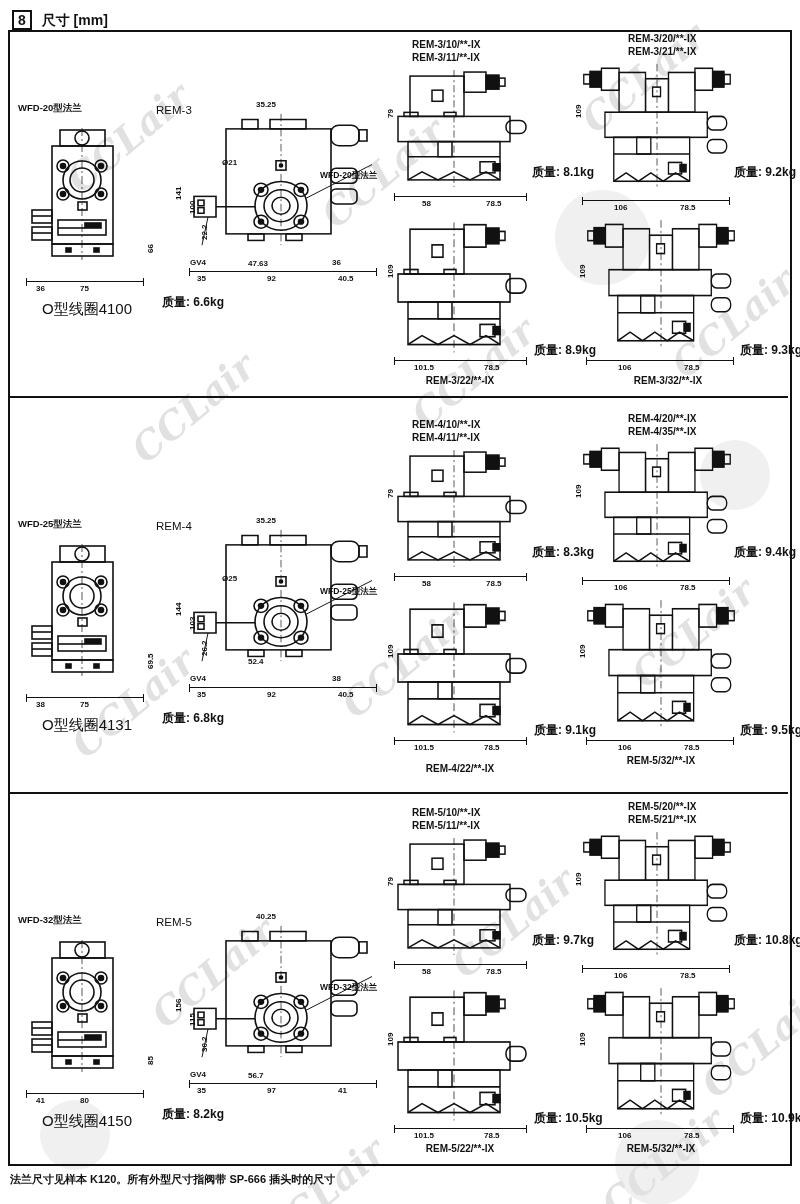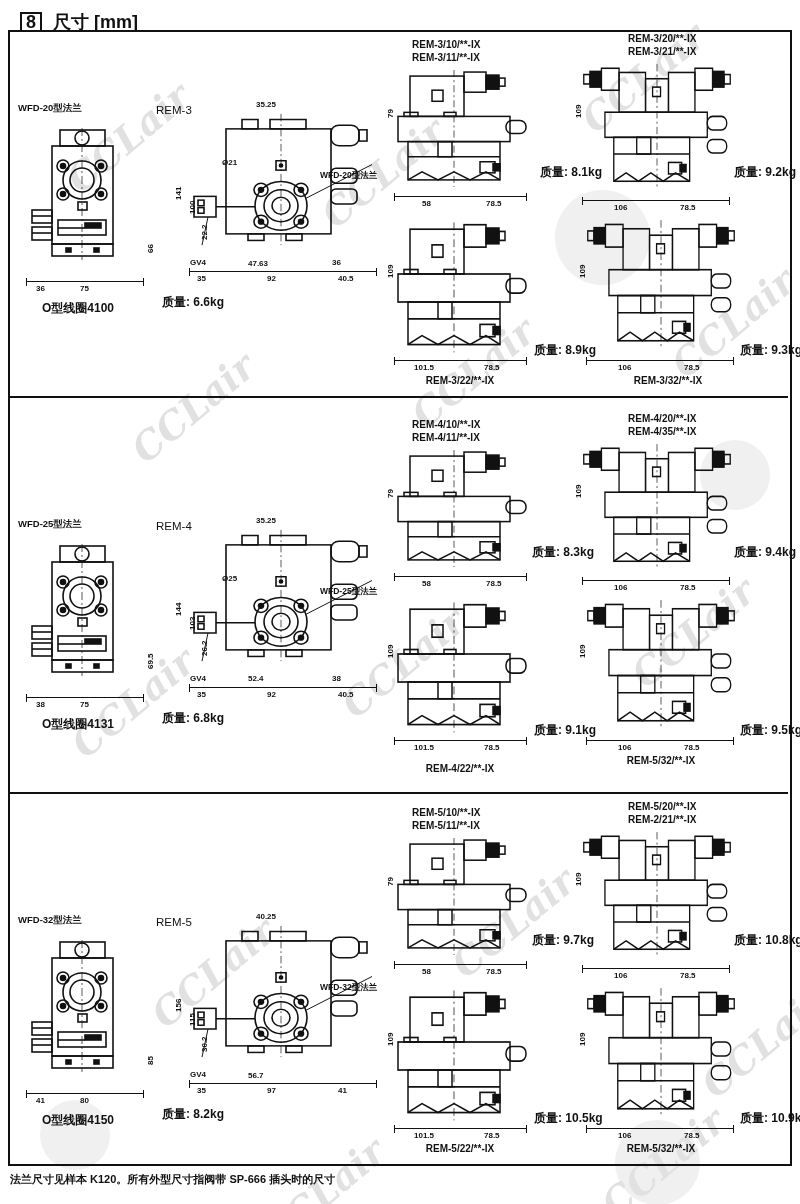--- a/index.html
+++ b/index.html
@@ -1,21 +1,21 @@
 <!DOCTYPE html>
 <html><head>
 <meta charset="utf-8">
 <style>
   html,body{margin:0;padding:0}
   body{width:800px;height:1204px;position:relative;background:#fff;overflow:hidden;
        font-family:"Liberation Sans",sans-serif;color:#111}
   .wm{position:absolute;font-family:"DejaVu Serif",serif;font-weight:bold;font-style:italic;
       font-size:38px;color:#c9c9c9;opacity:.55;transform:rotate(-40deg);z-index:0;white-space:nowrap}
   .blob{position:absolute;background:#e2e2e2;opacity:.5;border-radius:50%;z-index:0}
-  .hdr{position:absolute;left:20px;top:10px;z-index:2;font-weight:bold;font-size:18px}
+  .hdr{position:absolute;left:12px;top:10px;z-index:2;font-weight:bold;font-size:14px}
   .hnum{display:inline-block;border:2px solid #111;padding:0 4px;margin-right:6px;line-height:16px}
   .outerbox{position:absolute;left:8px;top:30px;width:780px;height:1132px;border:2px solid #111;z-index:1}
   .divline{position:absolute;left:8px;width:780px;border-top:2px solid #111;z-index:1}
   #panels{position:absolute;left:0;top:0;width:800px;height:1204px;z-index:2}
   .panel{position:absolute;left:8px;width:782px;height:366px}
   .panel.s0{top:32px}.panel.s1{top:412px}.panel.s2{top:800px}
   .leftcol{position:absolute;left:6px;top:56px;width:372px;height:240px}
   .s1 .leftcol{top:92px}.s2 .leftcol{top:100px}
   .vcell{position:absolute}
   .art{position:absolute}
@@ -23,21 +23,21 @@
   .rot{transform:rotate(-90deg);transform-origin:left top}
   .dimline{position:absolute;border-top:1px solid #111;height:0}
   .dimline::before,.dimline::after{content:"";position:absolute;top:-4px;width:1px;height:8px;background:#111}
   .dimline::before{left:0}.dimline::after{right:0}
   .weight{position:absolute;font-size:12px;font-weight:bold;white-space:nowrap}
   .vlabel{font-size:10px;font-weight:bold;white-space:nowrap;line-height:1.3}
   .vlabels{position:absolute}
   .blabel{position:absolute;text-align:center}
   .mlabel{position:absolute;font-size:11.5px;font-weight:normal}
   .flabel{position:absolute;font-size:9.5px;font-weight:bold;white-space:nowrap}
-  .coil{position:absolute;font-size:12px;font-weight:bold;white-space:nowrap}
+  .coil{position:absolute;font-size:15px;font-weight:normal;white-space:nowrap}
   .callout{position:absolute;font-size:8.5px;font-weight:bold;line-height:1.2}
   .footer{position:absolute;left:10px;top:1172px;font-size:11px;font-weight:bold;z-index:2}
   svg{overflow:visible}
 </style>
 </head>
 <body>
 
 <svg width="0" height="0" style="position:absolute" aria-hidden="true">
 <defs>
   <symbol id="sym-flange" viewBox="0 0 105 150">
@@ -194,21 +194,21 @@
       <div class="vlabel">REM-3/10/**-IX</div>
       <div class="vlabel">REM-3/11/**-IX</div>
     </div>
     <svg class="art" style="left:4px;top:30px" width="135" height="126" viewBox="0 0 135 125" preserveAspectRatio="none">
           <use href="#sym-v1"></use>
         </svg>
     <span class="dim rot" style="left:-4px;top:82px">79</span>
     <div class="dimline" style="left:4px;top:160px;width:133px"></div>
     <span class="dim" style="left:32px;top:163px">58</span>
     <span class="dim" style="left:96px;top:163px">78.5</span>
-    <div class="weight" style="left:150px;top:128px">质量: 8.1kg</div>
+    <div class="weight" style="left:142px;top:128px">质量: 8.1kg</div>
   </div>
 
   <div class="vcell" style="left:566px;top:0px;width:216px;height:182px">
     <div class="vlabels" style="left:54px;top:0px">
       <div class="vlabel">REM-3/20/**-IX</div>
       <div class="vlabel">REM-3/21/**-IX</div>
     </div>
     <svg class="art" style="left:8px;top:30px" width="150" height="136" viewBox="0 0 170 130" preserveAspectRatio="none">
           <use href="#sym-v2"></use>
         </svg>
@@ -258,21 +258,21 @@
     <div class="mlabel" style="left:142px;top:16px">REM-4</div>
     <svg class="art" style="left:172px;top:24px" width="190" height="150" viewBox="0 0 190 160" preserveAspectRatio="none">
           <use href="#sym-side"></use>
         </svg>
     <span class="dim" style="left:242px;top:12px">35.25</span>
     <span class="dim" style="left:208px;top:70px">Ø25</span>
     <span class="dim rot" style="left:160px;top:112px">144</span>
     <span class="dim rot" style="left:174px;top:126px">103</span>
     <span class="dim rot" style="left:186px;top:152px">26.2</span>
     <span class="dim" style="left:176px;top:170px">GV4</span>
-    <span class="dim" style="left:234px;top:170px">52.4</span>
+    <span class="dim" style="left:234px;top:153px">52.4</span>
     <span class="dim" style="left:318px;top:170px">38</span>
     <div class="dimline" style="left:175px;top:183px;width:188px"></div>
     <span class="dim" style="left:183px;top:186px">35</span>
     <span class="dim" style="left:253px;top:186px">92</span>
     <span class="dim" style="left:324px;top:186px">40.5</span>
     <div class="callout" style="left:306px;top:82px;width:74px">WFD-25型法兰</div>
     <div class="weight" style="left:148px;top:206px">质量: 6.8kg</div>
   </div>
 
   <div class="vcell" style="left:382px;top:4px;width:200px;height:178px">
@@ -372,21 +372,21 @@
     <span class="dim rot" style="left:-4px;top:82px">79</span>
     <div class="dimline" style="left:4px;top:160px;width:133px"></div>
     <span class="dim" style="left:32px;top:163px">58</span>
     <span class="dim" style="left:96px;top:163px">78.5</span>
     <div class="weight" style="left:142px;top:128px">质量: 9.7kg</div>
   </div>
 
   <div class="vcell" style="left:566px;top:0px;width:216px;height:182px">
     <div class="vlabels" style="left:54px;top:0px">
       <div class="vlabel">REM-5/20/**-IX</div>
-      <div class="vlabel">REM-2/21/**-IX</div>
+      <div class="vlabel">REM-5/21/**-IX</div>
     </div>
     <svg class="art" style="left:8px;top:30px" width="150" height="136" viewBox="0 0 170 130" preserveAspectRatio="none">
           <use href="#sym-v2"></use>
         </svg>
     <span class="dim rot" style="left:0px;top:86px">109</span>
     <div class="dimline" style="left:8px;top:168px;width:148px"></div>
     <span class="dim" style="left:40px;top:171px">106</span>
     <span class="dim" style="left:106px;top:171px">78.5</span>
     <div class="weight" style="left:160px;top:132px">质量: 10.8kg</div>
   </div>

